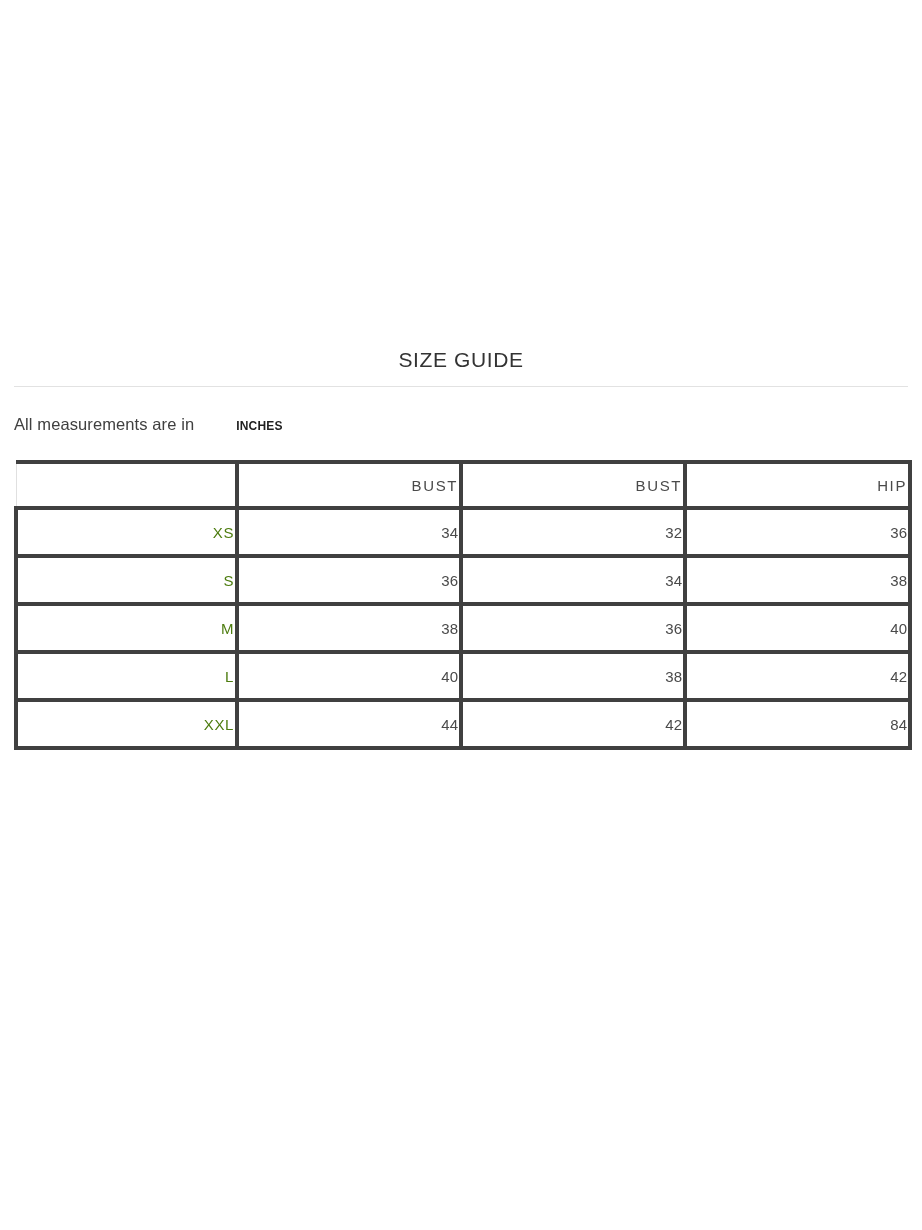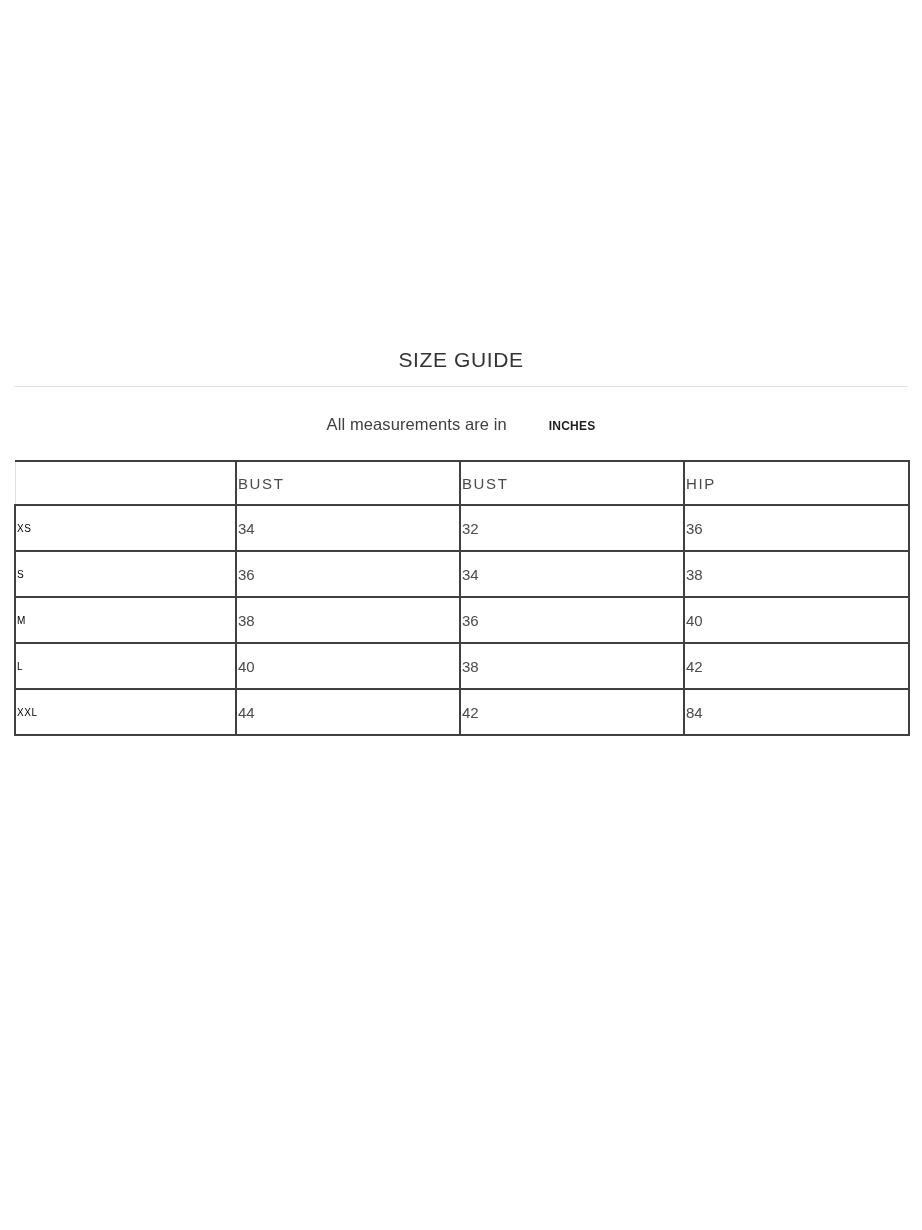--- a/index.html
+++ b/index.html
@@ -46,61 +46,60 @@
   }
 
   .measure-line {
     display: flex;
     align-items: baseline;
     padding-top: 28px;
     padding-bottom: 26px;
     font-size: 16.5px;
     color: #404040;
     letter-spacing: 0.1px;
-    justify-content: center;
   }
   .measure-label {
     white-space: pre;
   }
   .measure-unit {
     margin-left: 42px;
     font-weight: 600;
     color: #1f1f1f;
     letter-spacing: 0.2px;
     font-size: 12px;
   }
 
   table.size-table {
     border-collapse: collapse;
     width: 894px;
     table-layout: fixed;
   }
   table.size-table td,
   table.size-table th {
-    border: 2px solid #404040;
+    border: 4px solid #404040;
     height: 42px;
-    text-align: left;
+    text-align: right;
     vertical-align: middle;
     font-weight: 400;
     font-size: 15px;
     color: #4a4a4a;
   }
   table.size-table thead th {
     font-size: 15px;
     letter-spacing: 1.6px;
     color: #4a4a4a;
     height: 40px;
   }
   table.size-table thead th.corner {
     border-left: 1px solid #e0e0e0;
   }
   table.size-table tbody td.rowhead {
-    font-size: 10px;
+    font-size: 15px;
     letter-spacing: 0.6px;
-    color: #000000;
+    color: #4d7c0f;
   }
 
   col.c0 { width: 221px; }
   col.c1 { width: 224px; }
   col.c2 { width: 224px; }
   col.c3 { width: 225px; }
 </style>
 </head>
 <body>
 

